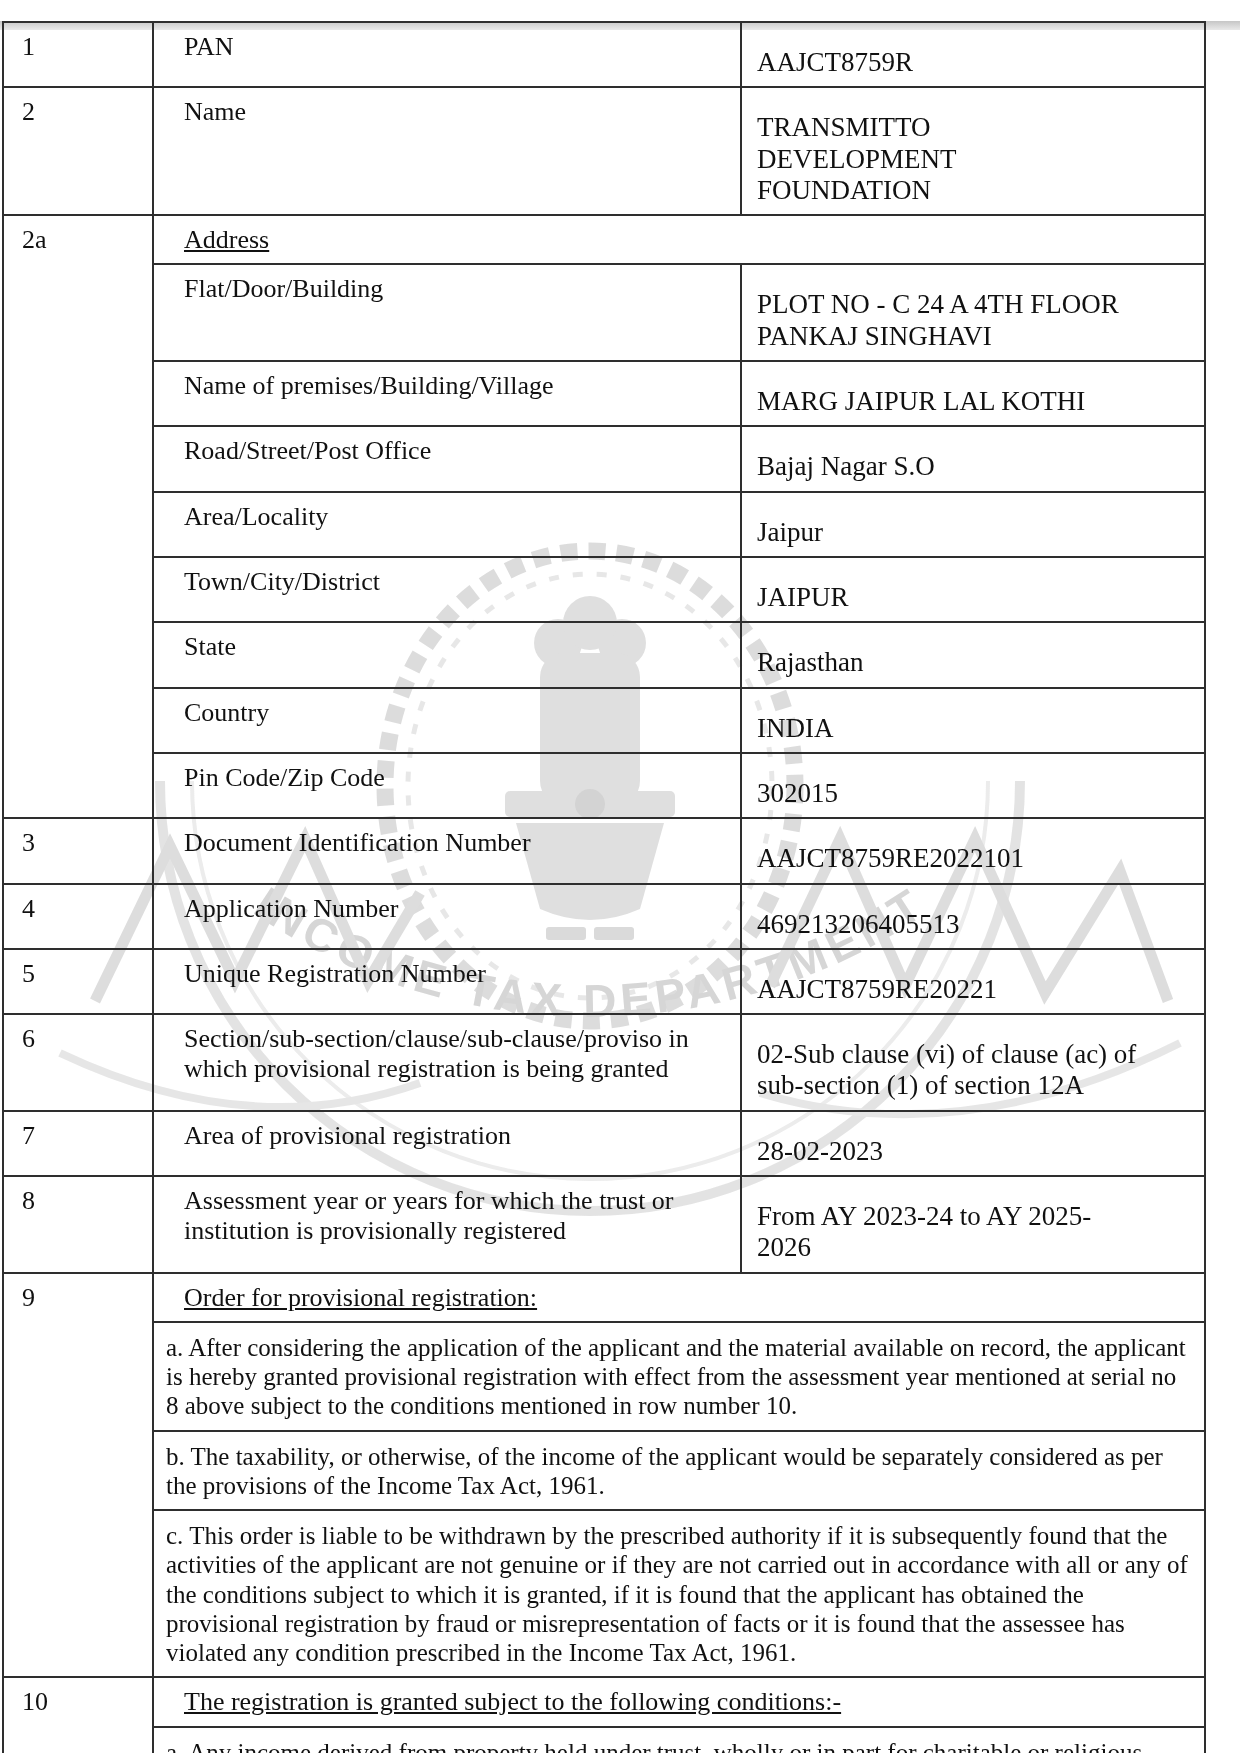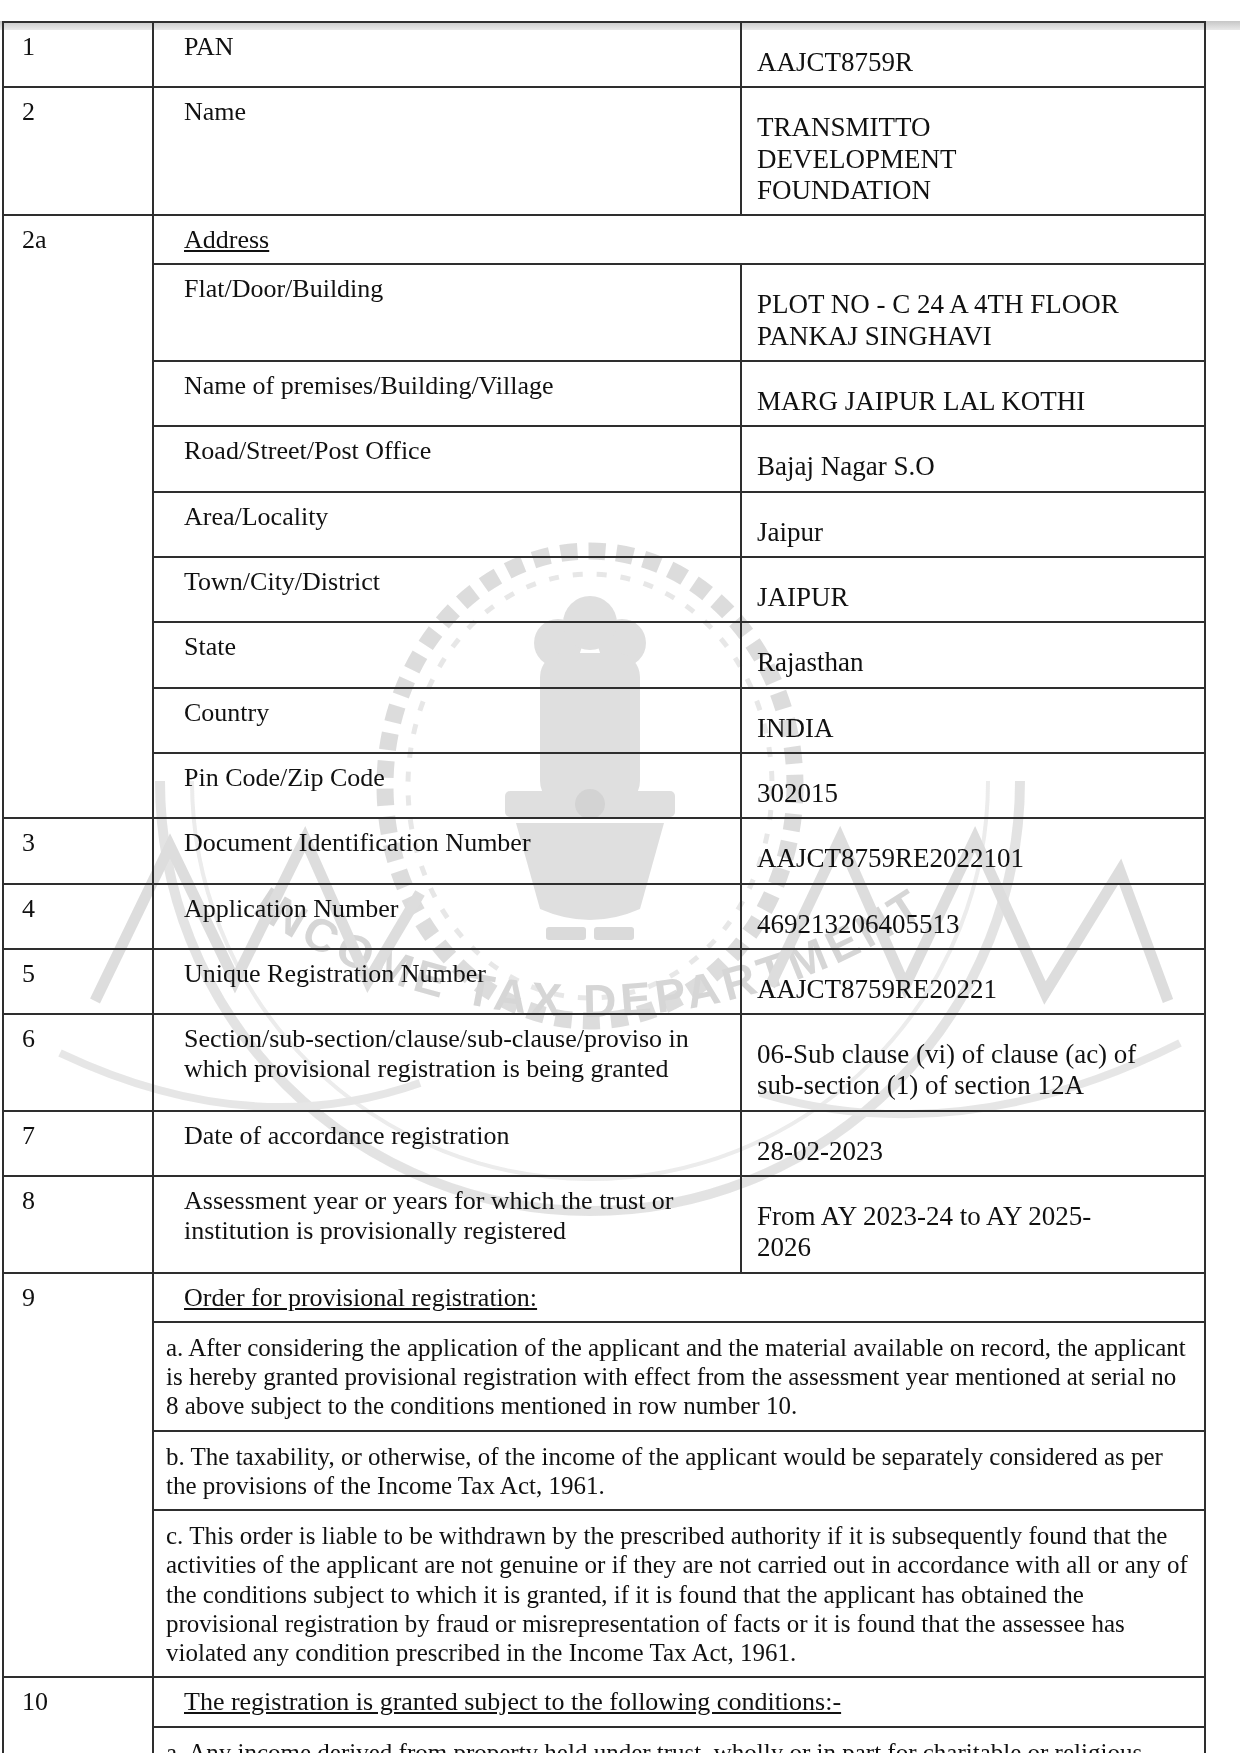--- a/index.html
+++ b/index.html
@@ -172,26 +172,26 @@
       </tr>
       <tr>
         <td class="num">5</td>
         <td class="lbl">Unique Registration Number</td>
         <td class="val">AAJCT8759RE20221</td>
       </tr>
       <tr>
         <td class="num">6</td>
         <td class="lbl pre">Section/sub-section/clause/sub-clause/proviso in
 which provisional registration is being granted</td>
-        <td class="val pre">06-Sub clause (vi) of clause (ac) of
+        <td class="val pre">02-Sub clause (vi) of clause (ac) of
 sub-section (1) of section 12A</td>
       </tr>
       <tr>
         <td class="num">7</td>
-        <td class="lbl">Date of accordance registration</td>
+        <td class="lbl">Area of provisional registration</td>
         <td class="val">28-02-2023</td>
       </tr>
       <tr>
         <td class="num">8</td>
         <td class="lbl pre">Assessment year or years for which the trust or
 institution is provisionally registered</td>
         <td class="val pre">From AY 2023-24 to AY 2025-
 2026</td>
       </tr>
 

